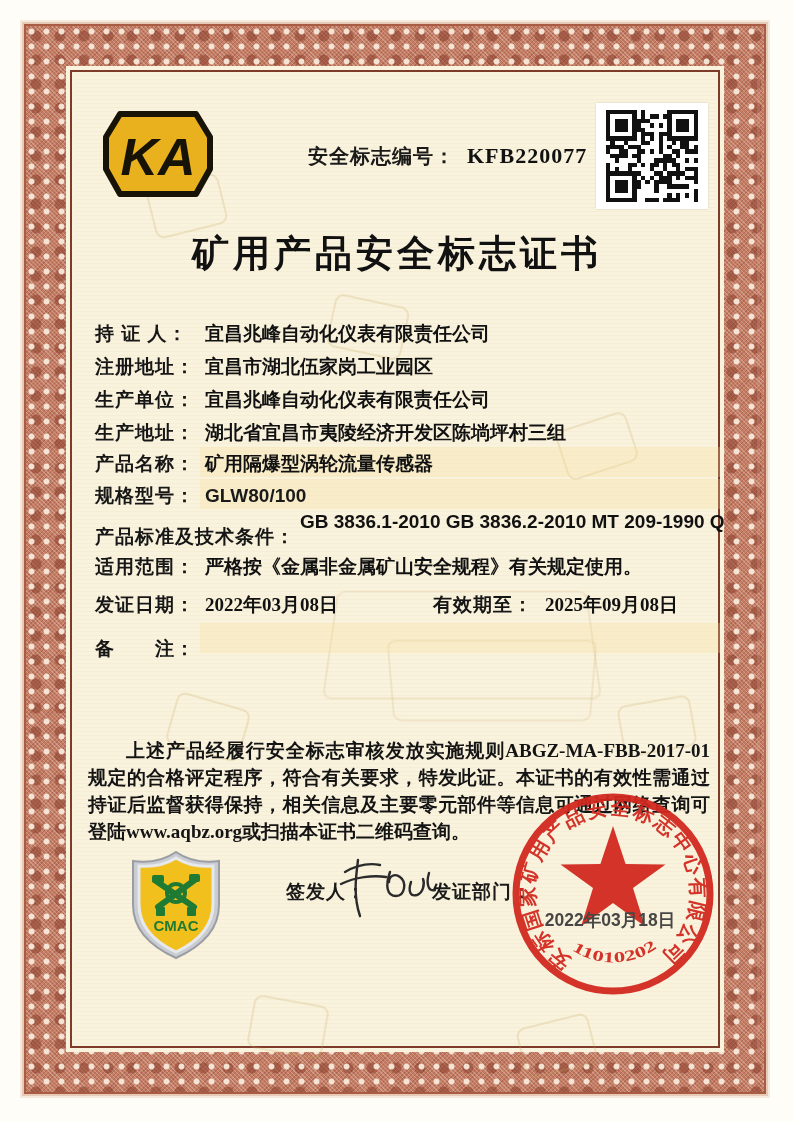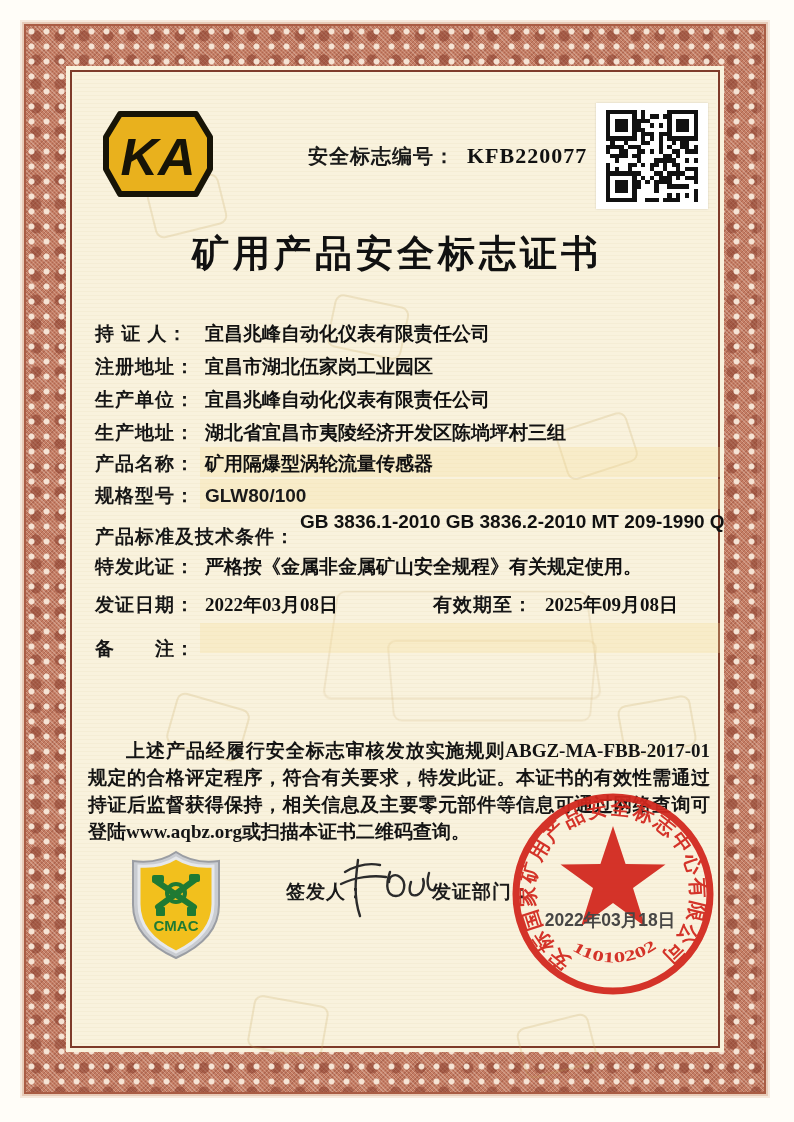--- a/index.html
+++ b/index.html
@@ -343,21 +343,21 @@
   <div class="rowval" style="top:451px;"><span class="val">矿用隔爆型涡轮流量传感器</span></div>
 
   <div class="row" style="top:483px;"><span class="lbl">规格型号：</span></div>
   <div class="rowval" style="top:483px;font-family:'Liberation Sans',sans-serif;font-weight:bold;"><span>GLW80/100</span></div>
 
   <div class="row" style="top:524px;"><span class="lbl">产品标准及技术条件：</span></div>
   <div class="stdval">
     <div class="val" style="font-family:'Liberation Sans',sans-serif;">GB 3836.1-2010 GB 3836.2-2010 MT 209-1990 Q</div>
   </div>
 
-  <div class="row" style="top:554px;"><span class="lbl">特发此证：</span></div>
+  <div class="row" style="top:554px;"><span class="lbl">适用范围：</span></div>
   <div class="rowval" style="top:554px;"><span class="val">严格按《金属非金属矿山安全规程》有关规定使用。</span></div>
 
   <div class="row" style="top:592px;"><span class="lbl">发证日期：</span></div>
   <div class="rowval" style="top:592px;"><span class="val">2022年03月08日</span></div>
   <div class="row" style="top:592px;left:433px;text-align:right;"><span class="lbl">有效期至：</span></div>
   <div class="rowval" style="top:592px;left:545px;"><span class="val">2025年09月08日</span></div>
 
   <div class="row" style="top:628px;margin-top:8px;"><span class="lbl">备　　注：</span></div>
   <div class="rowval" style="top:628px;"><span class="val"></span></div>
 

